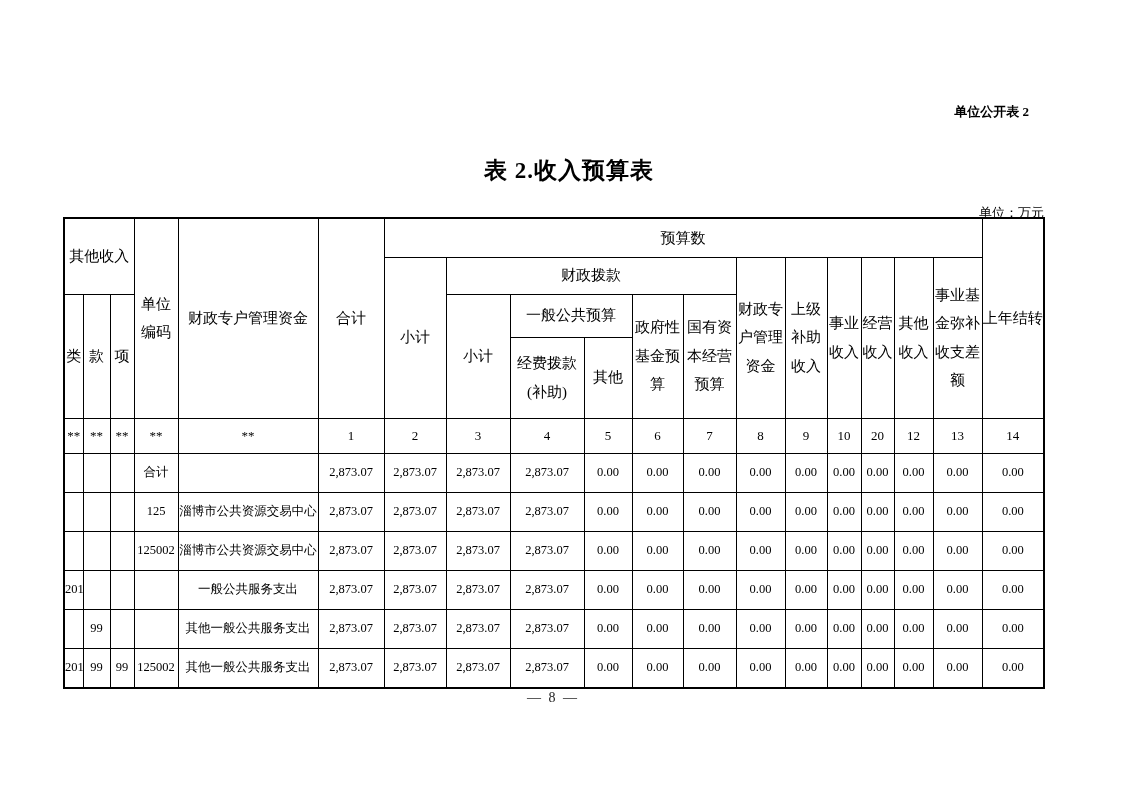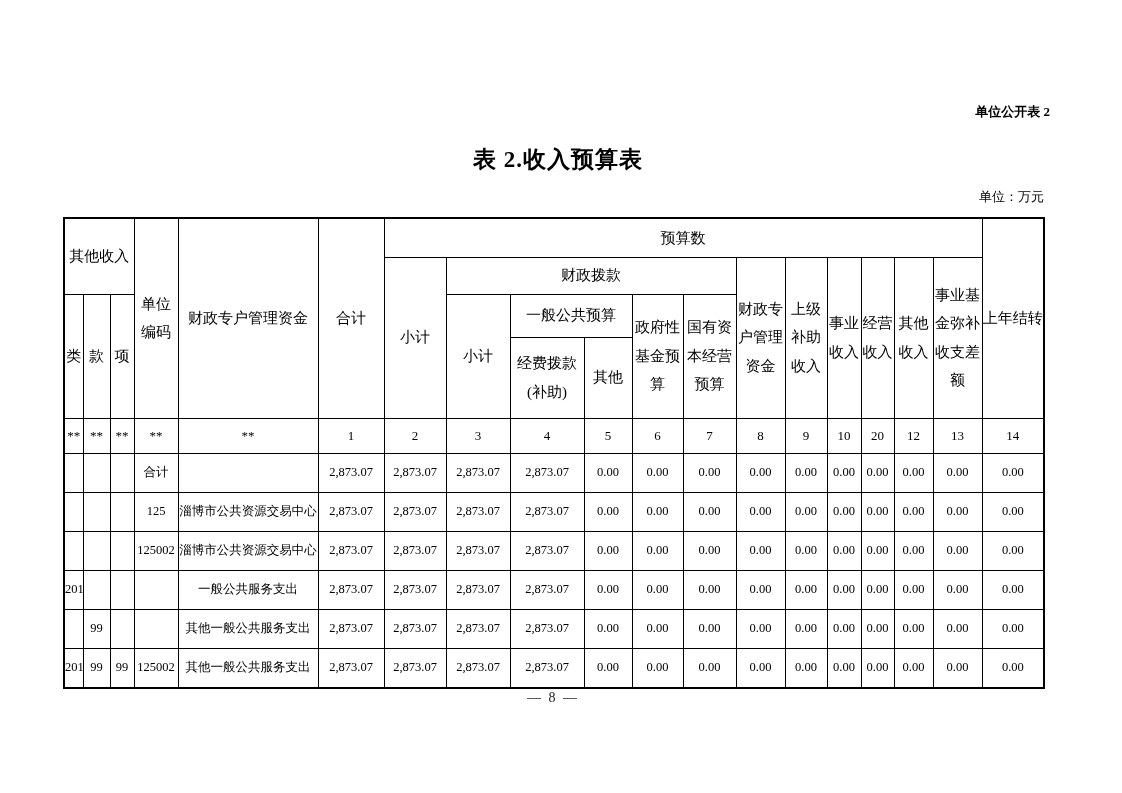--- a/index.html
+++ b/index.html
@@ -5,30 +5,30 @@
   html,body{margin:0;padding:0;background:#ffffff;}
   .page{
     position:relative;
     width:1122px;height:793px;
     background:#ffffff;
     color:#000;
     font-family:"Liberation Serif","DejaVu Serif",serif;
     overflow:hidden;
   }
   .doc-label{
-    position:absolute;top:103px;right:72px;
+    position:absolute;top:103px;right:93px;
     font-size:13px;font-weight:bold;
   }
   .title{
     position:absolute;top:139px;left:63px;width:980px;
-    margin:5px;text-align:center;
+    margin:16px;text-align:center;
     font-size:23px;font-weight:bold;letter-spacing:1px;
   }
   .unit-note{
-    position:absolute;top:188px;right:78px;
+    position:absolute;top:204px;right:78px;
     font-size:13px;
   }
   table.budget{
     position:absolute;left:63px;top:217px;
     width:980px;
     border-collapse:collapse;
     table-layout:fixed;
     border:2px solid #000;
   }
   table.budget th, table.budget td{

